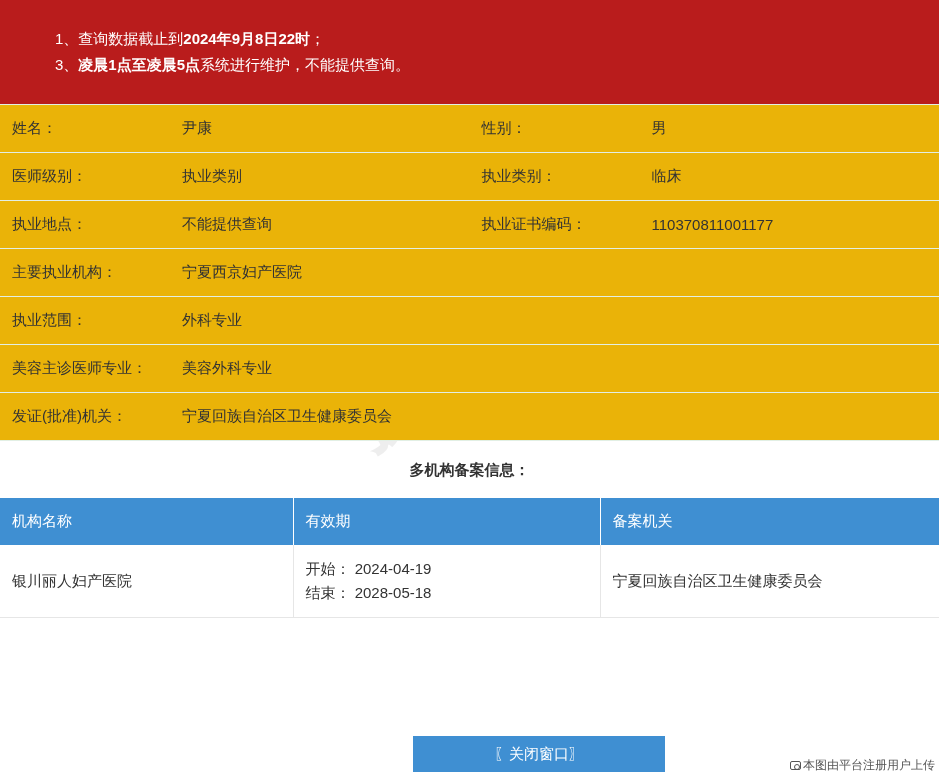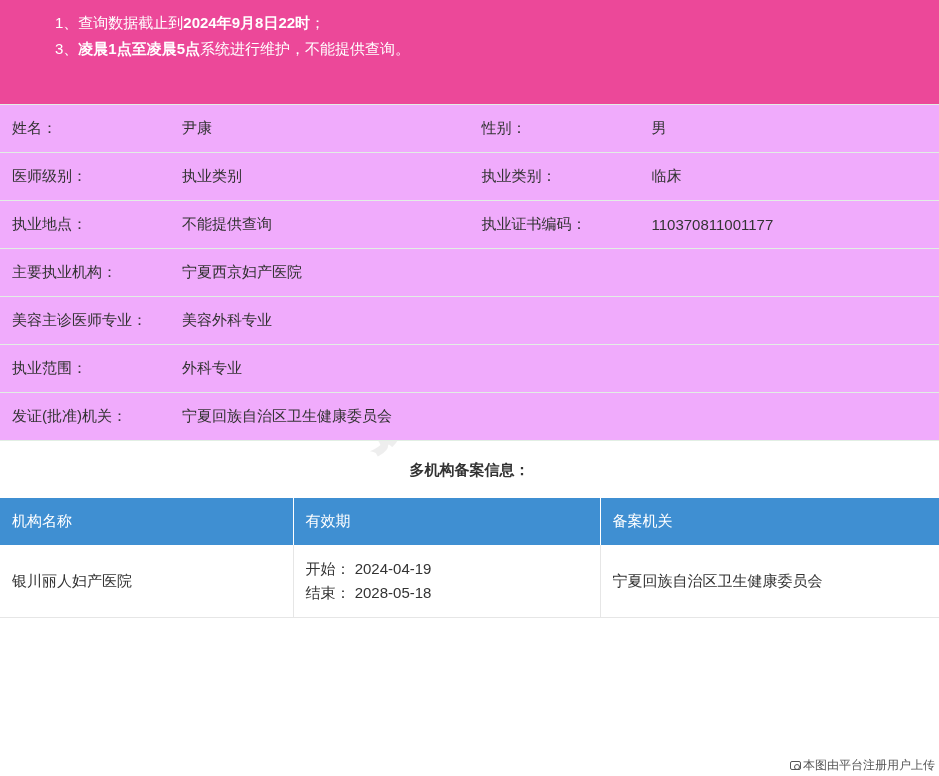--- a/index.html
+++ b/index.html
@@ -13,44 +13,44 @@
   }
   #page {
     position: relative;
     width: 939px;
     height: 776px;
     background: #ffffff;
   }
 
   
   .notice {
-    background: #ec4899;
+    background: #b91c1c;
     color: #ffffff;
-    padding: 10px 0 12px 0;
+    padding: 26px 0 12px 0;
     height: 104px;
   }
   .notice ol {
     margin: 0;
     padding: 0;
     list-style: none;
   }
   .notice li {
     font-size: 15px;
     line-height: 26px;
     padding-left: 55px;
     white-space: nowrap;
   }
   .bold { font-weight: bold; }
 
   
   .info-table {
     width: 939px;
     border-collapse: collapse;
     table-layout: fixed;
-    background: #f0abfc;
+    background: #eab308;
     position: relative;
     z-index: 2;
   }
   .info-table td {
     border-bottom: 1px solid #e2efe4;
     font-size: 15px;
     color: #333;
     padding: 14px 14px 14px 12px;
     vertical-align: middle;
     background: transparent;
@@ -213,26 +213,26 @@
       <td class="lbl">执业地点：</td>
       <td class="val">不能提供查询</td>
       <td class="lbl2">执业证书编码：</td>
       <td class="val2">110370811001177</td>
     </tr>
     <tr>
       <td class="lbl">主要执业机构：</td>
       <td class="val" colspan="3">宁夏西京妇产医院</td>
     </tr>
     <tr>
+      <td class="lbl">执业范围：</td>
+      <td class="val" colspan="3">外科专业</td>
+    </tr>
+    <tr>
       <td class="lbl">美容主诊医师专业：</td>
       <td class="val" colspan="3">美容外科专业</td>
-    </tr>
-    <tr>
-      <td class="lbl">执业范围：</td>
-      <td class="val" colspan="3">外科专业</td>
     </tr>
     <tr>
       <td class="lbl">发证(批准)机关：</td>
       <td class="val" colspan="3">宁夏回族自治区卫生健康委员会</td>
     </tr>
   </tbody>
     </table>
 
   <div class="section-title">多机构备案信息：</div>
 
@@ -256,18 +256,19 @@
             <span>结束：</span>
             <span>2028-05-18</span>
           </div>
         </td>
         <td class="col-c">宁夏回族自治区卫生健康委员会</td>
       </tr>
     </tbody>
   </table>
 
   <div class="footer">
+    <button class="close-btn">〖关闭窗口〗</button>
     <div class="upload-note">
       <span class="cam-icon"></span><span>本图由平台注册用户上传</span>
     </div>
   </div>
 
 </div>
 
 </body></html>

